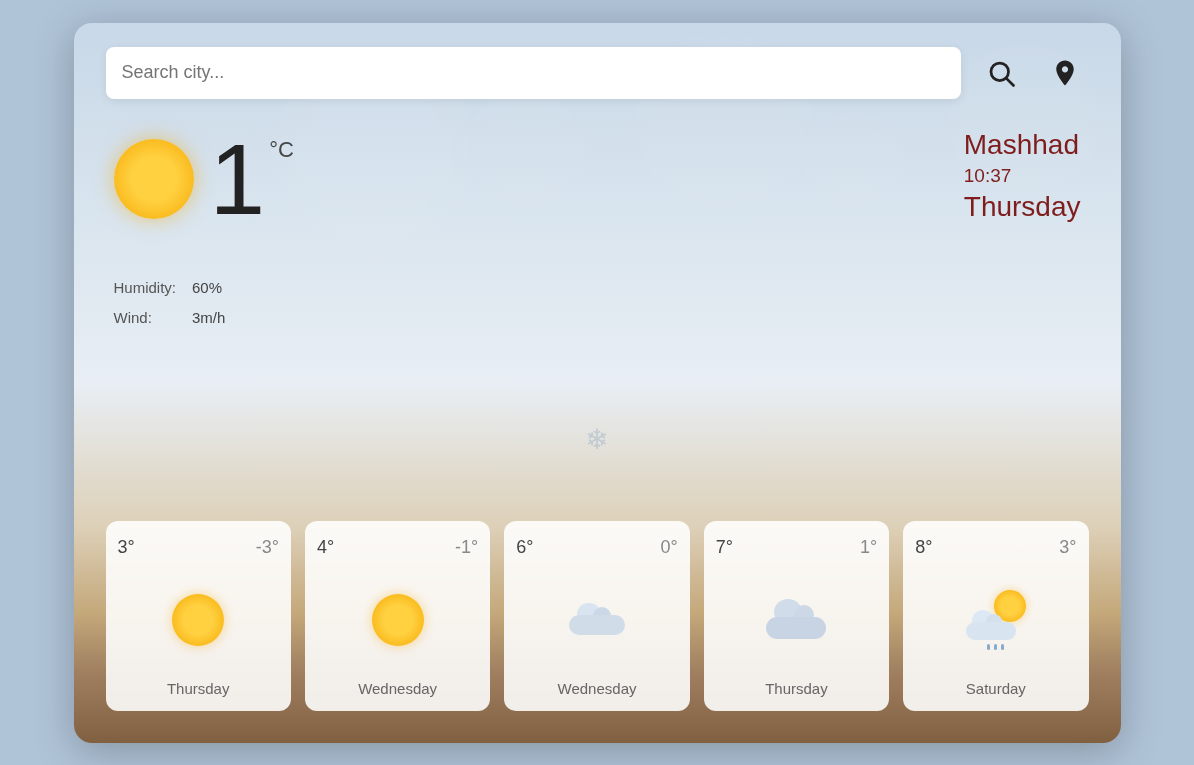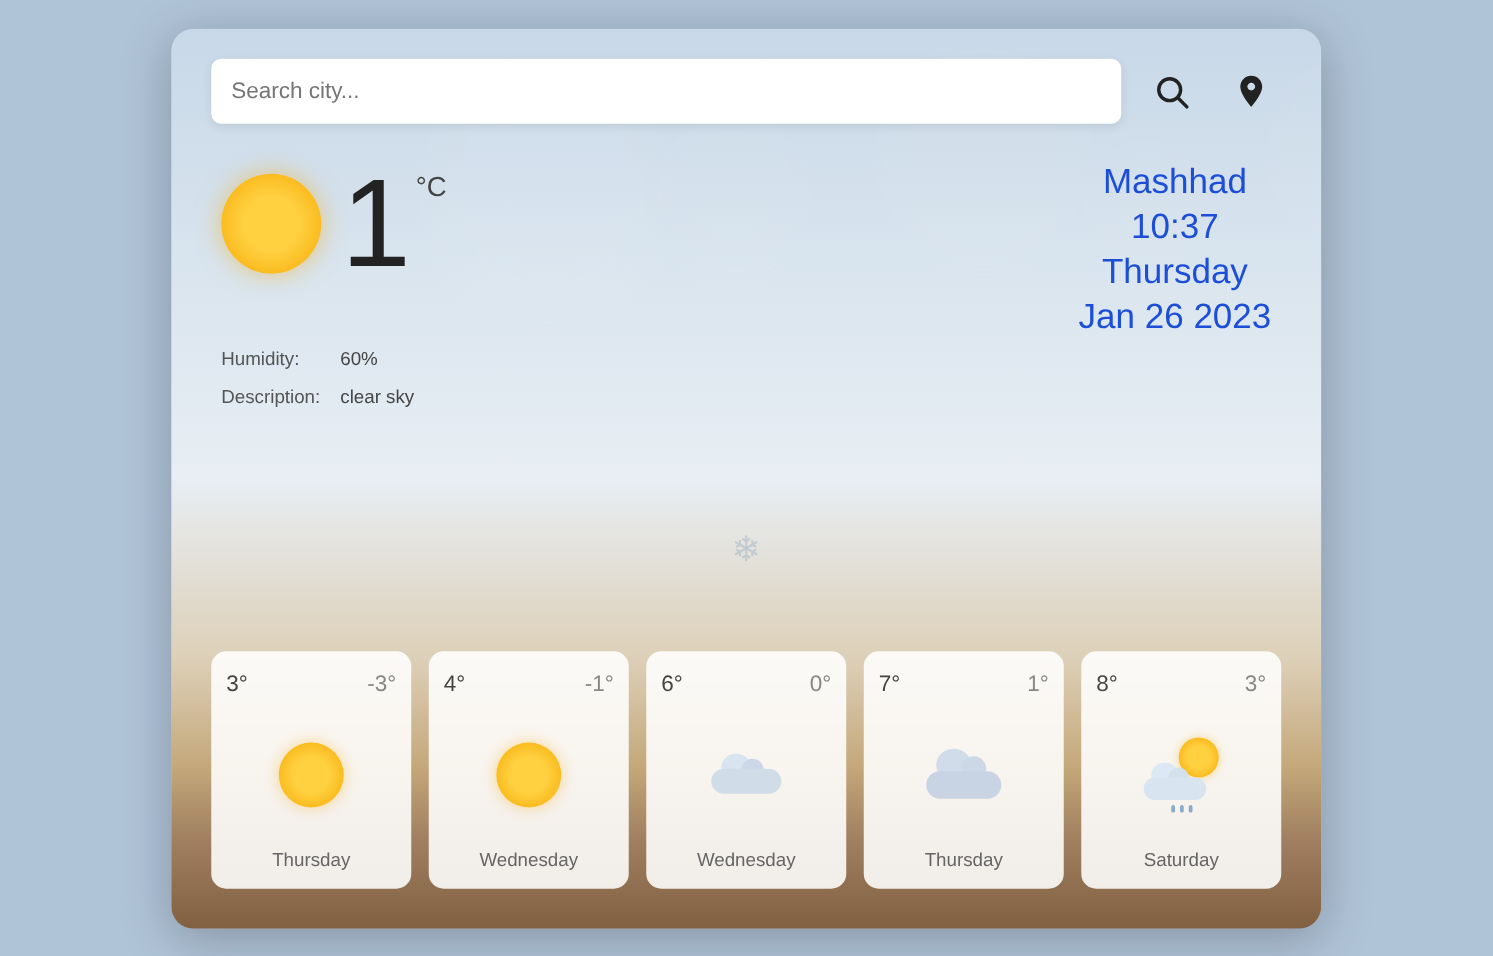--- a/index.html
+++ b/index.html
@@ -9,21 +9,21 @@
       height: 765px;
       overflow: hidden;
       font-family: 'Segoe UI', Arial, sans-serif;
       display: flex;
       align-items: center;
       justify-content: center;
       background: #b0c4d8;
     }
 
     .app-container {
-      width: 920px;
+      width: 1047px;
       height: 720px;
       border-radius: 18px;
       overflow: hidden;
       position: relative;
       box-shadow: 0 8px 40px rgba(0,0,0,0.25);
     }
 
     
     .background {
       position: absolute;
@@ -165,32 +165,32 @@
     .weather-details td {
       padding: 0;
     }
 
     .weather-details td:first-child {
       padding-right: 16px;
       color: #555;
     }
 
     .location-info {
-      text-align: center;
-      color: #1d4ed8;
+      text-align: left;
+      color: #7f1d1d;
     }
 
     .location-name {
       font-size: 28px;
       font-weight: 400;
       margin-bottom: 4px;
     }
 
     .location-time {
-      font-size: 28px;
+      font-size: 19px;
       font-weight: 400;
       margin-bottom: 4px;
     }
 
     .location-day {
       font-size: 28px;
       font-weight: 400;
       margin-bottom: 4px;
     }
 
@@ -457,33 +457,32 @@
           </div>
         </div>
         <div class="weather-details">
           <table>
             <tbody>
                 <tr>
               <td>Humidity:</td>
               <td>60%</td>
             </tr>
             <tr>
-              <td>Description:</td>
-              <td>clear sky</td>
+              <td>Wind:</td>
+              <td>3m/h</td>
             </tr>
           </tbody>
             </table>
         </div>
       </div>
 
       <div class="location-info">
         <div class="location-name">Mashhad</div>
         <div class="location-time">10:37</div>
         <div class="location-day">Thursday</div>
-        <div class="location-date">Jan 26 2023</div>
       </div>
 
     </div>
 
     <div class="snowflake">❄</div>
 
     <div class="forecast-section" id="forecast-cards">
 
     <div class="forecast-card">
       <div class="forecast-temps">

